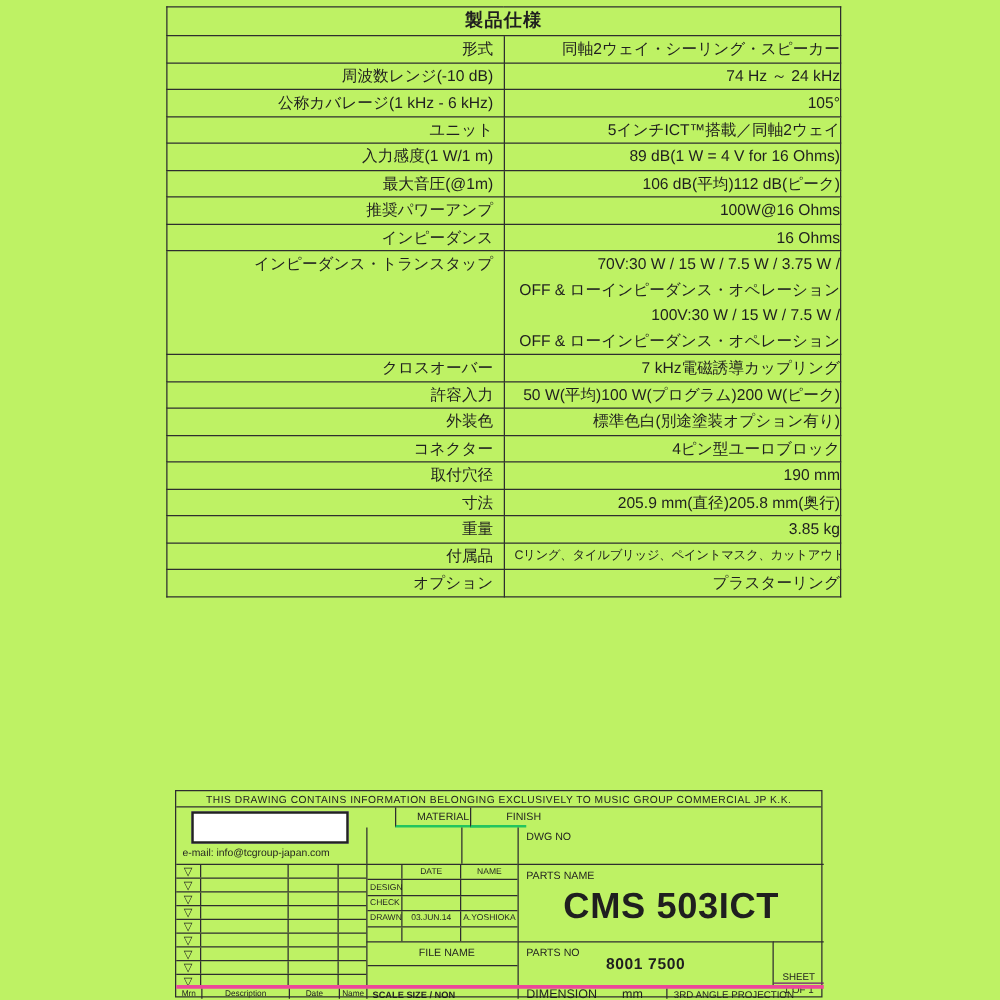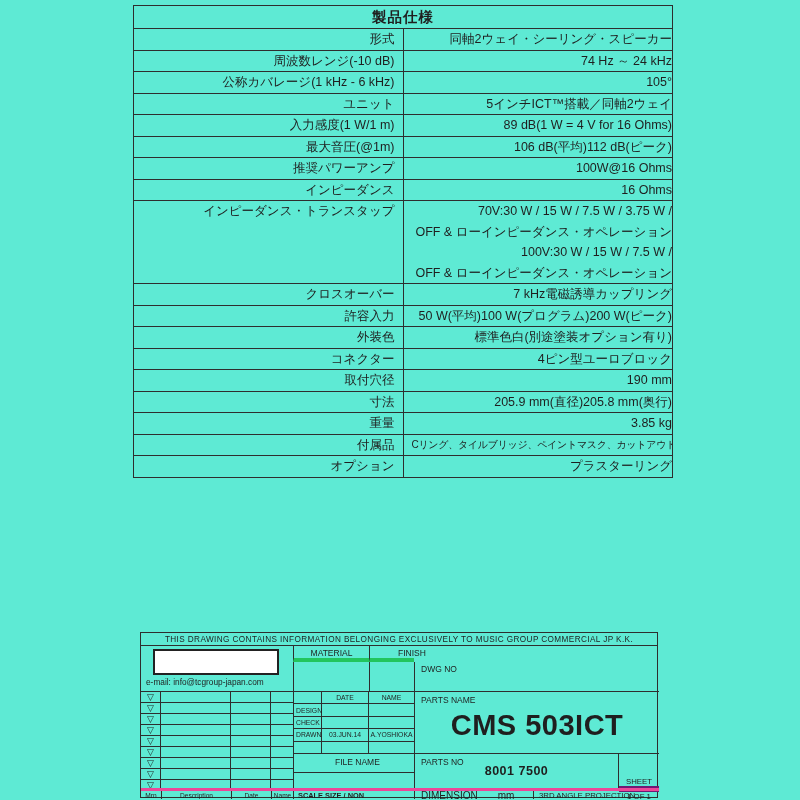--- a/index.html
+++ b/index.html
@@ -1,37 +1,37 @@
 <!DOCTYPE html>
 <html><head>
 <meta charset="utf-8">
 <style>
   * { margin:0; padding:0; box-sizing:border-box; }
   html,body { background:#ffffff; }
   body { font-family:"Liberation Sans", sans-serif; color:#1f1f1f; }
-  .page { position:relative; width:800px; height:800px; background:#5eead4; overflow:hidden; }
+  .page { position:relative; width:800px; height:800px; background:#bef264; overflow:hidden; }
 
   
   table.spec { position:absolute; left:133px; top:5px; width:540px;
                border-collapse:collapse; table-layout:fixed; }
   table.spec th, table.spec td { border:1px solid #2e2e2e; vertical-align:top; }
   table.spec th { height:23px; font-size:14.5px; font-weight:bold; text-align:center;
                   line-height:22px; letter-spacing:1px; }
   table.spec td { font-size:12.5px; line-height:20.5px; height:21px; overflow:hidden;text-align:right; }
   td.lbl { width:203px; text-align:right; padding-right:8px; white-space:nowrap; }
   td.val { width:337px; text-align:left; padding-left:8px; white-space:nowrap; }
   td.val.small { font-size:10px; letter-spacing:-0.3px; }
   .vline { line-height:20.5px; white-space:nowrap; }
 
   
   .tb { position:absolute; left:140px; top:632px; width:518px; height:166px;
         border:1px solid #2e2e2e; font-size:8.5px; color:#1f1f1f; }
   .tb .abs { position:absolute; }
   .bL { border-left:1px solid #2e2e2e; }
-  .bB { border-bottom:4px solid #22c55e; }
+  .bB { border-bottom:2px solid #22c55e;margin-left:23px; }
   .bT { border-top:1px solid #2e2e2e; }
   .disclaimer { left:0; top:0; width:100%; height:13px; text-align:center;
                 font-size:8.2px; line-height:13px; letter-spacing:0.4px;
                 border-bottom:1px solid #2e2e2e; white-space:nowrap; overflow:hidden; }
   .logo-cell { left:0; top:13px; width:152px; height:45px; }
   .logo-box { position:absolute; left:12px; top:3px; width:126px; height:26px;
               border:2px solid #222; background:#fff; }
   .email { position:absolute; left:5px; top:31px; font-size:8.3px; white-space:nowrap; }
   .hdr-cell { top:13px; height:16px; line-height:15px; text-align:center; }
   .blank-cell { top:29px; height:29px; }
@@ -70,21 +70,21 @@
   .fname-lbl { position:absolute; left:5px; top:3px;margin-left:36px; }
   .fname-split { position:absolute; left:0; top:18px; width:100%; border-top:1px solid #2e2e2e; }
   .pno-cell { left:273px; top:120px; width:204px; height:35px;
               border-left:1px solid #2e2e2e; border-top:1px solid #2e2e2e; }
   .pno-lbl { position:absolute; left:6px; top:3px; }
   .pno-val { position:absolute; left:0; top:10px; width:100%; text-align:center;
              font-weight:bold; font-size:12.5px; letter-spacing:0.5px; }
   .sheet-cell { left:477px; top:120px; width:41px; height:35px;
                 border-left:1px solid #2e2e2e; border-top:1px solid #2e2e2e;
                 display:flex; flex-direction:column; font-size:7.8px; }
-  .sheet-top { flex:1; border-bottom:6px solid #701a75; display:flex; align-items:center; justify-content:center;margin-top:23px; }
+  .sheet-top { flex:1; border-bottom:1px solid #701a75; display:flex; align-items:center; justify-content:center;margin-top:23px; }
   .sheet-bot { flex:1; display:flex; align-items:center; justify-content:center; }
 
   .bottom-row { left:0; top:155px; width:518px; height:11px; border-top:3px solid #ec4899;
                 display:flex; font-size:6.6px; }
   .bc { display:flex; align-items:center; border-left:1px solid #2e2e2e; overflow:hidden; white-space:nowrap; }
   .bc:first-child { border-left:none; }
   .bc-mrk { width:20px; justify-content:center; }
   .bc-desc { width:70px; justify-content:center; }
   .bc-date { width:40px; justify-content:center; }
   .bc-name { width:22px; justify-content:center; }
@@ -188,21 +188,21 @@
   <div class="tb">
 
     <div class="abs disclaimer">THIS DRAWING CONTAINS INFORMATION BELONGING EXCLUSIVELY TO MUSIC GROUP COMMERCIAL JP K.K.</div>
 
     <div class="abs logo-cell">
       <div class="logo-box"></div>
       <div class="email">e-mail: info@tcgroup-japan.com</div>
     </div>
 
     <div class="abs hdr-cell bL bB" style="left:152px; width:76px;">MATERIAL</div>
-    <div class="abs hdr-cell bL bB" style="left:228px; width:45px;padding-left:28px;">FINISH</div>
+    <div class="abs hdr-cell bL bB" style="left:212px; width:45px;padding-left:28px;">FINISH</div>
     <div class="abs blank-cell bL" style="left:152px; width:76px;"></div>
     <div class="abs blank-cell bL" style="left:228px; width:45px;"></div>
 
     <div class="abs dwg-cell bL">
       <span>DWG NO</span>
     </div>
 
     <div class="abs rev bT">
       <div class="rev-row">
           <span class="rc1">

